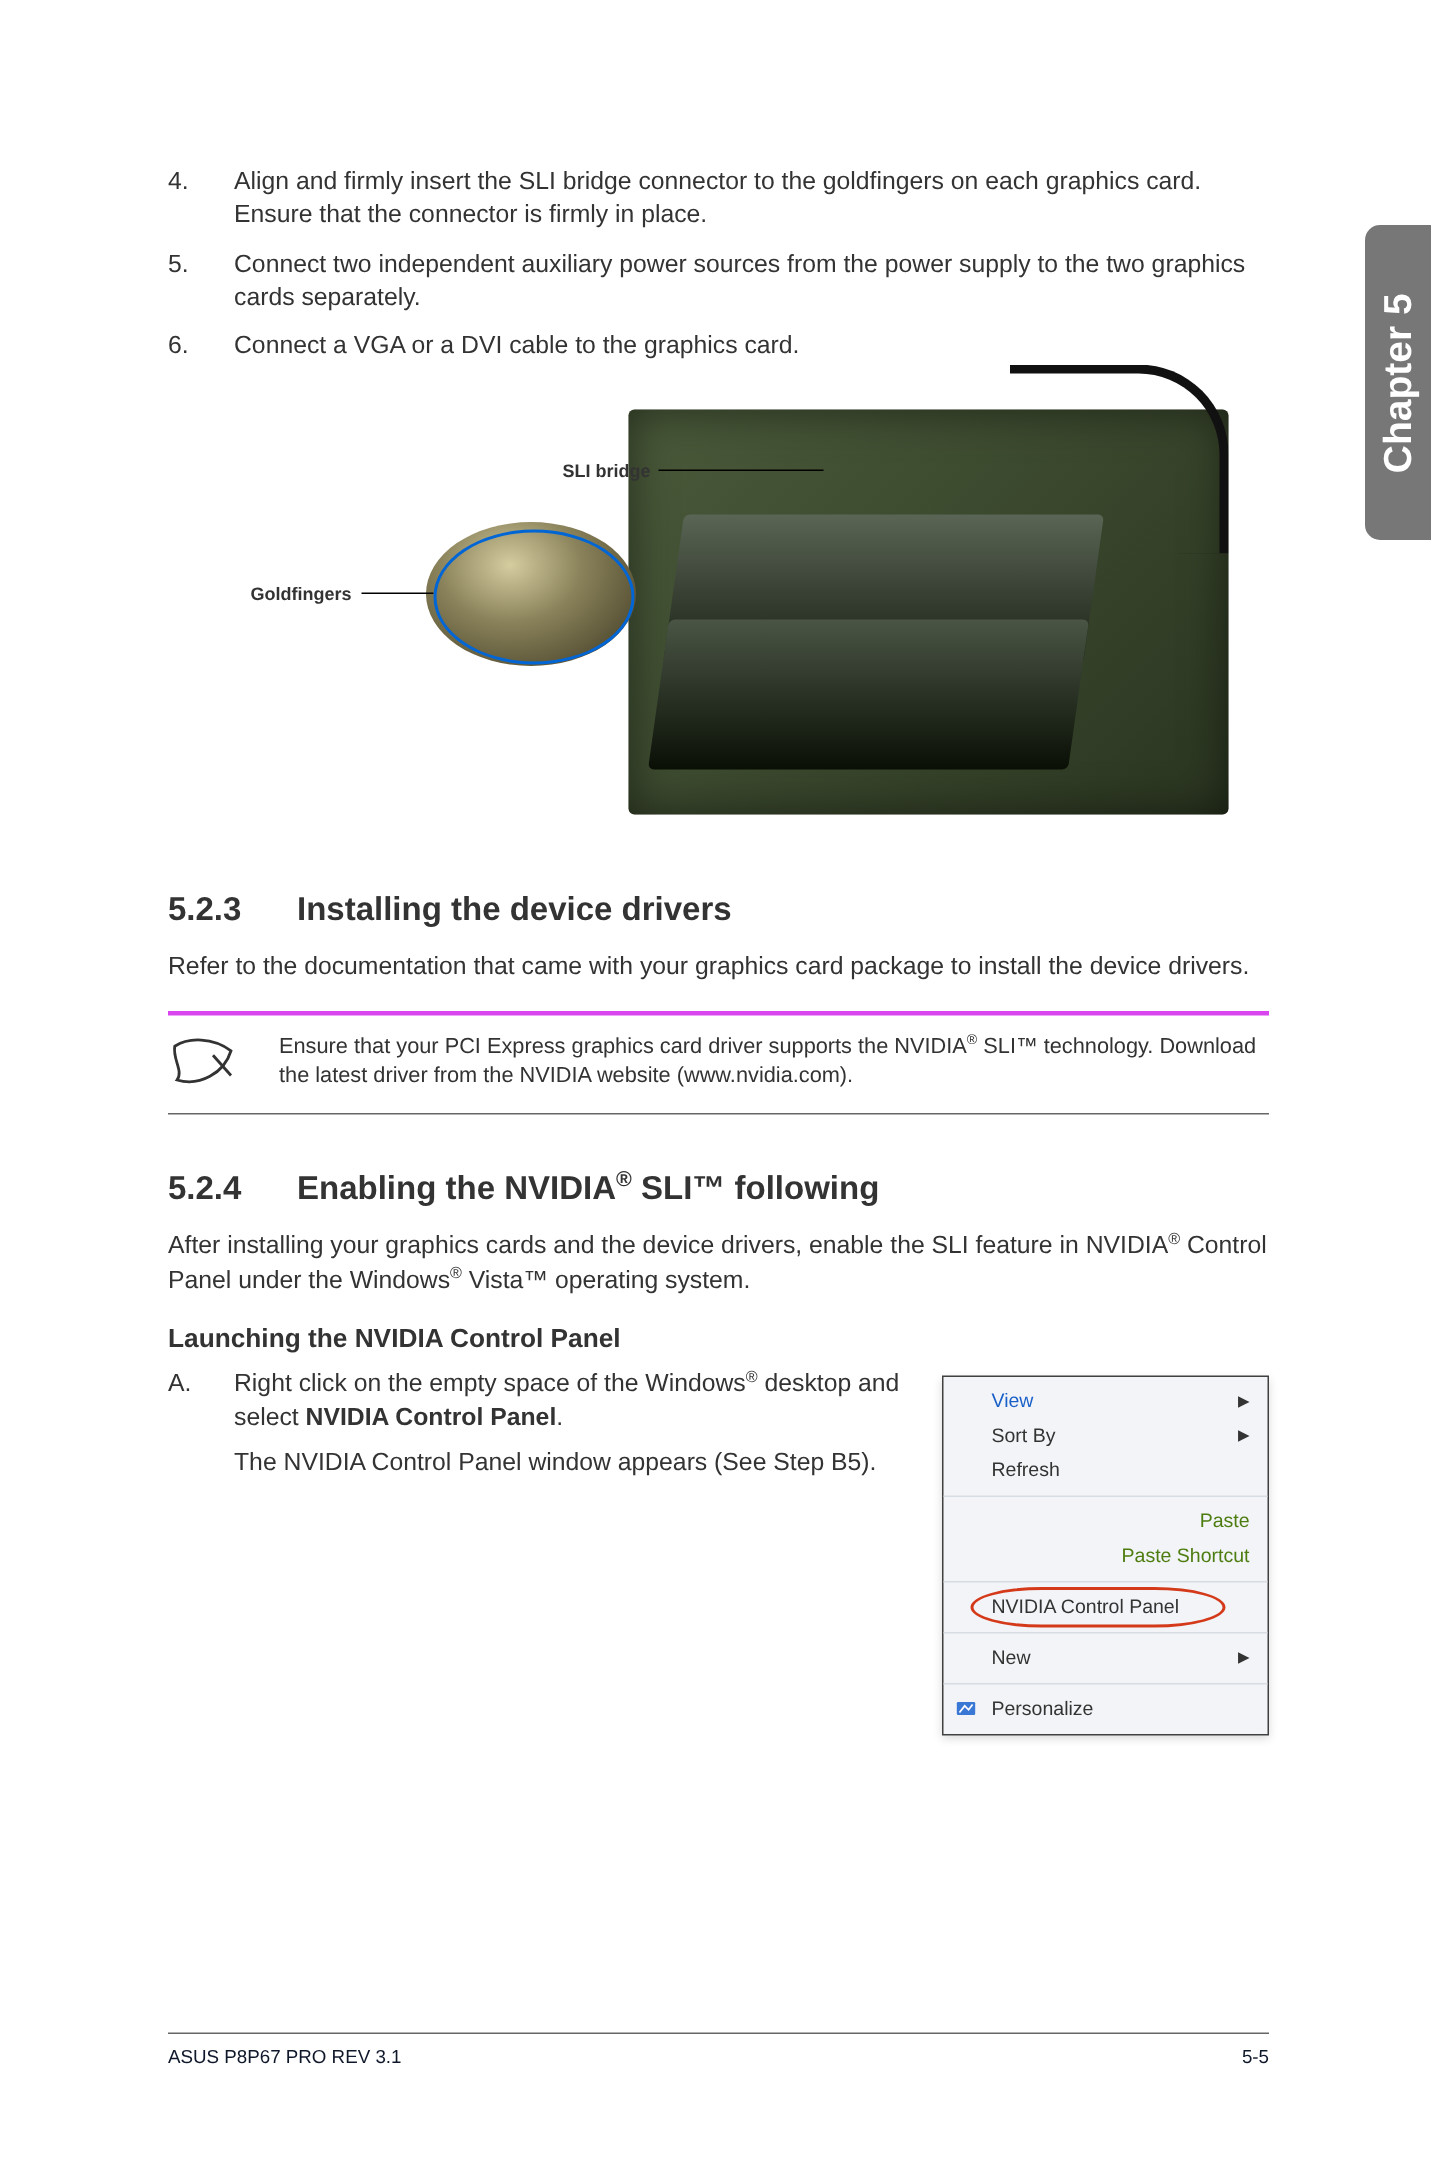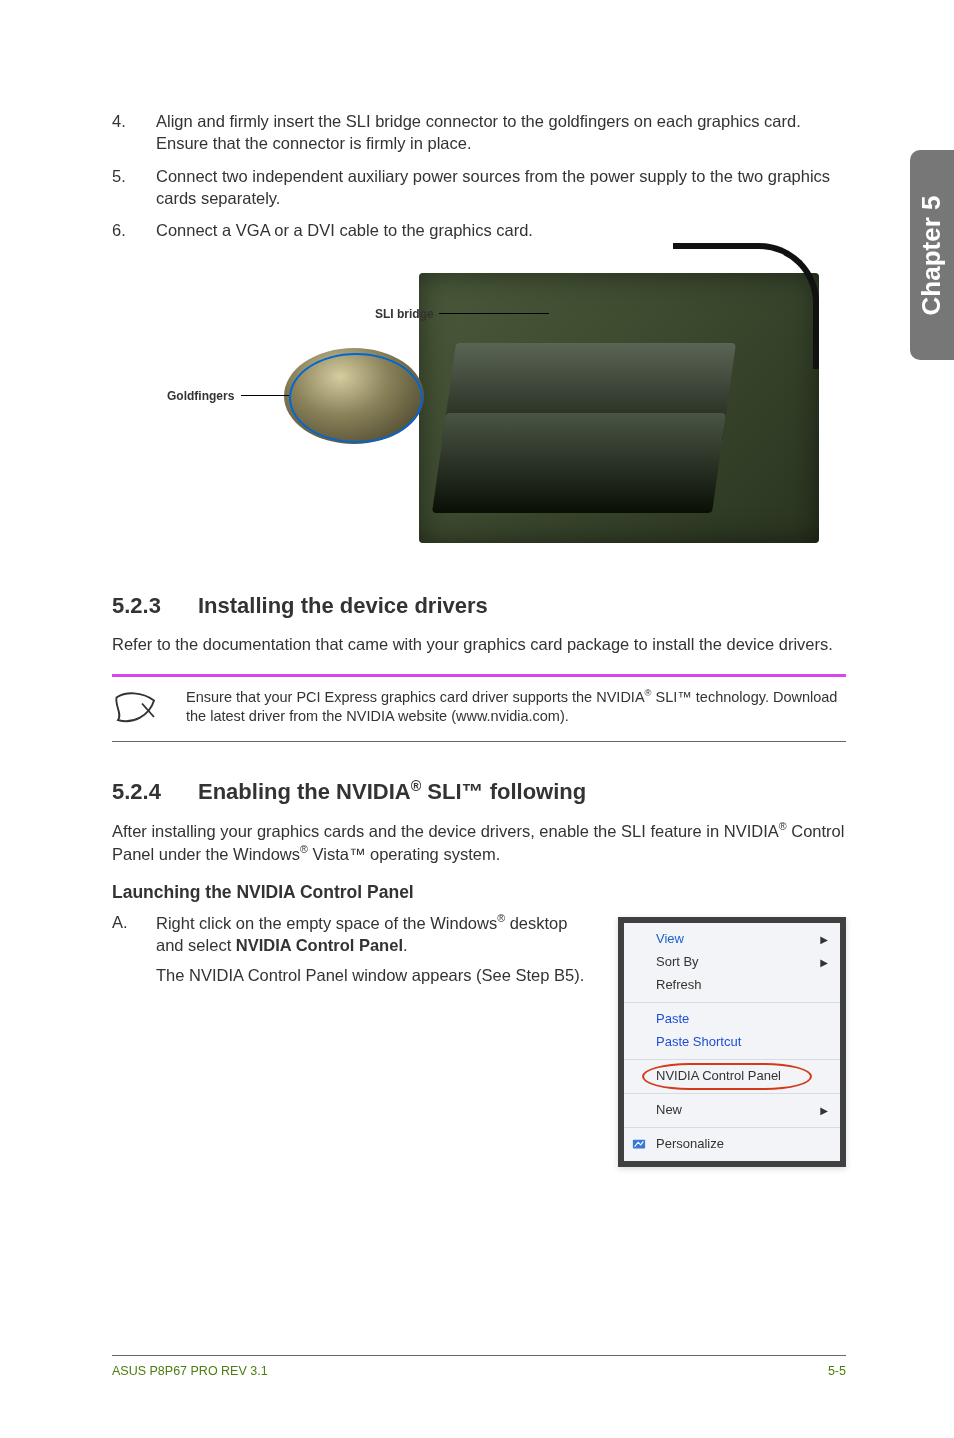--- a/index.html
+++ b/index.html
@@ -174,41 +174,41 @@
   .lettered {
     display: flex;
     font-size: 16.5px;
     line-height: 1.35;
     margin-bottom: 6px;
   }
   .lettered .letter { width: 44px; flex: 0 0 44px; }
   .lettered .text p { margin: 0 0 8px 0; }
   .context-menu {
     width: 216px;
-    border: 6px solid #404040;
+    border: 1px solid #404040;
     background: #f2f4f7;
     font-size: 13px;
     color: #333;
     box-shadow: 0 2px 6px rgba(0,0,0,0.15);
     margin-top: 6px;
   }
   .context-menu .group {
     padding: 5px 0;
   }
   .context-menu .sep {
     border-top: 1px solid #d7dce2;
   }
   .context-menu .item {
     display: flex;
     align-items: center;
     padding: 3px 12px 3px 32px;
     position: relative;
     line-height: 1.3;
   }
-  .context-menu .item.disabled { color: #1d4ed8; }
+  .context-menu .item.disabled { color: #4d7c0f; justify-content: flex-end; }
   .context-menu .item .arrow {
     margin-left: auto;
     font-size: 10px;
     color: #333;
   }
   .context-menu .item.blue { color: #1a60c8; }
   .context-menu .item .icon-left {
     position: absolute;
     left: 8px;
     width: 14px; height: 14px;
@@ -226,21 +226,21 @@
     pointer-events: none;
   }
   .footer {
     position: absolute;
     bottom: 60px;
     left: 112px;
     right: 108px;
     border-top: 1px solid #666;
     padding-top: 8px;
     font-size: 12.5px;
-    color: #4d7c0f;
+    color: #0f172a;
     display: flex;
     justify-content: space-between;
   }
 </style>
 </head>
 <body>
 
 <div class="page">
 
   <div class="side-tab">

